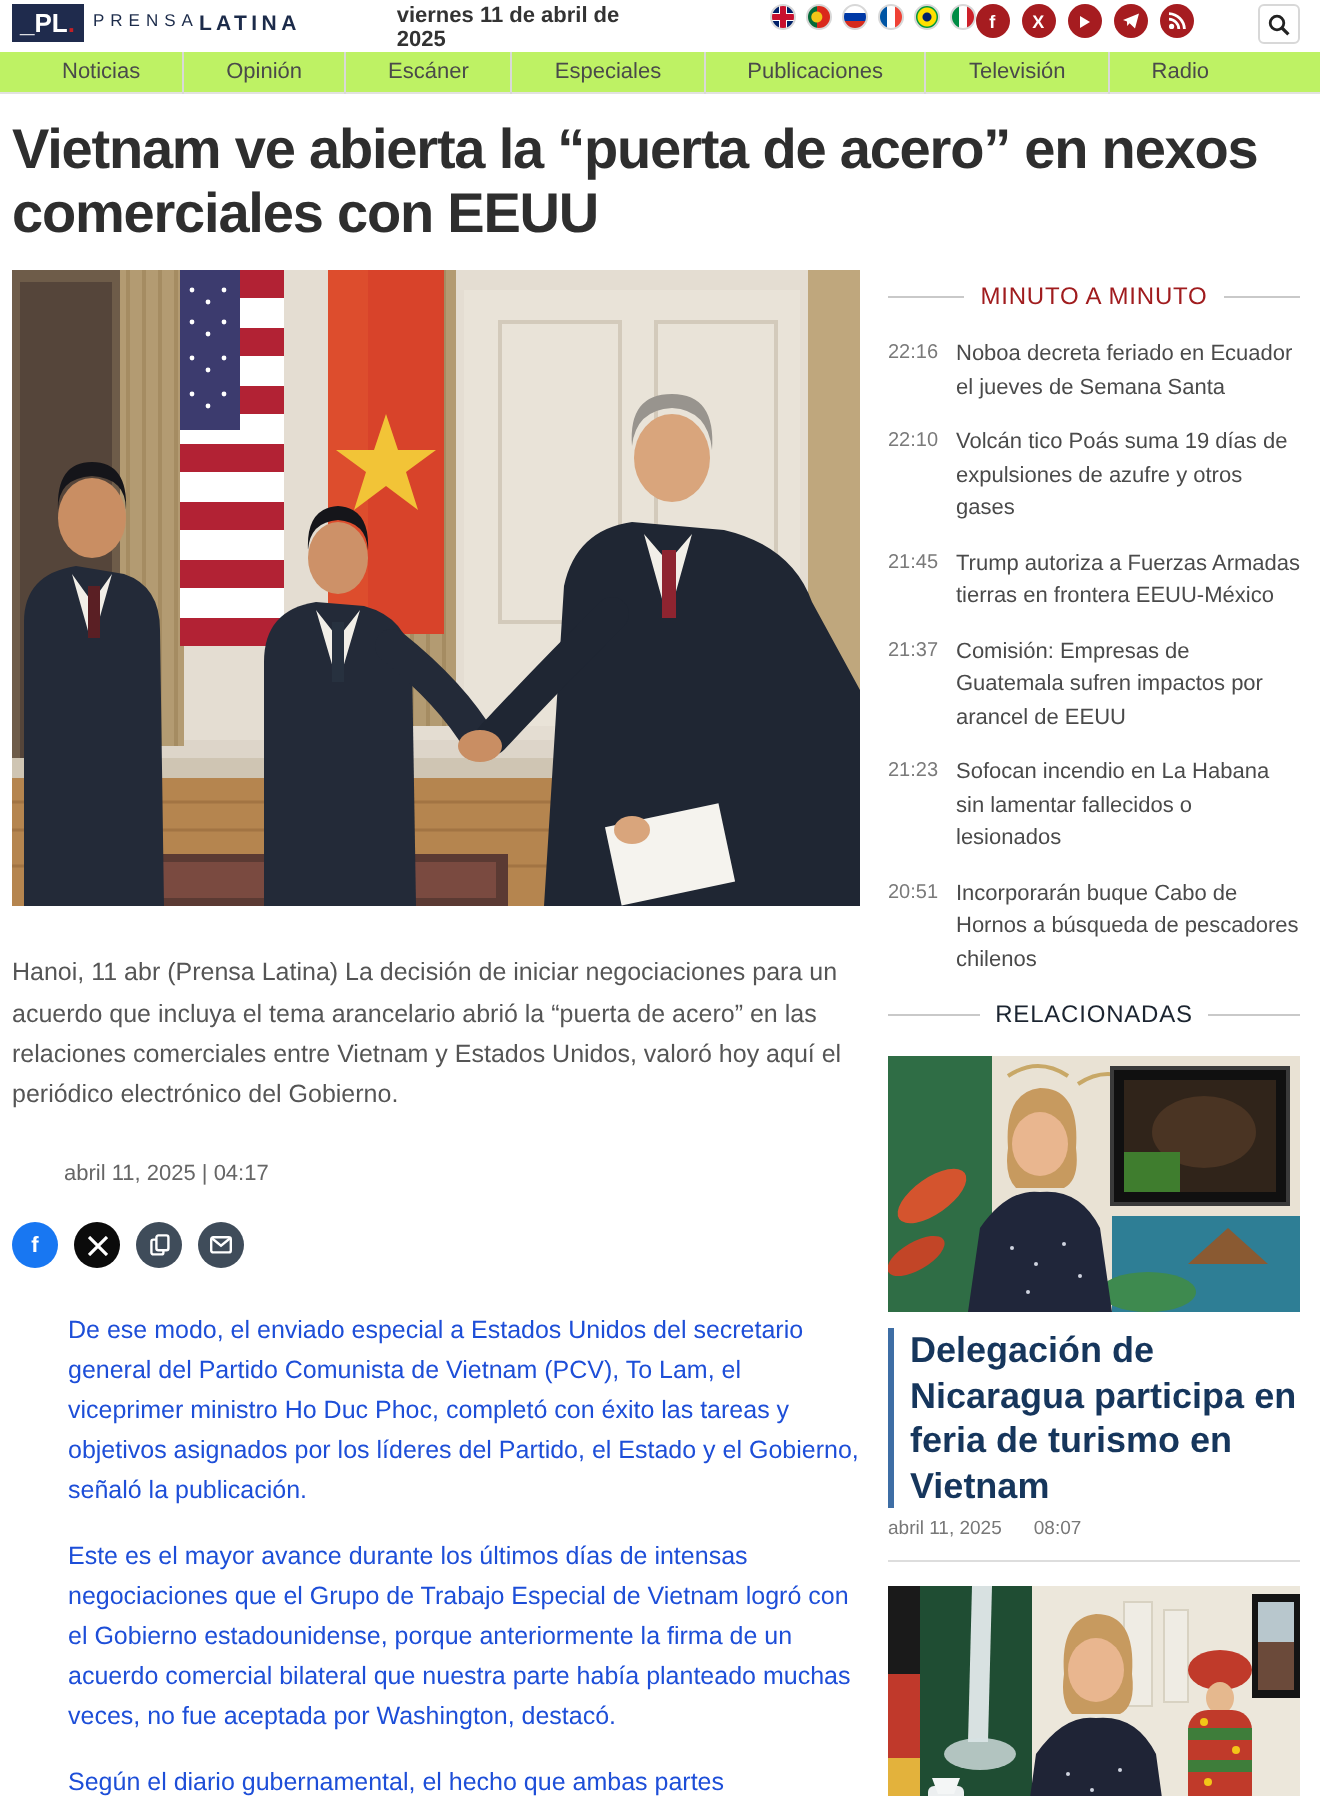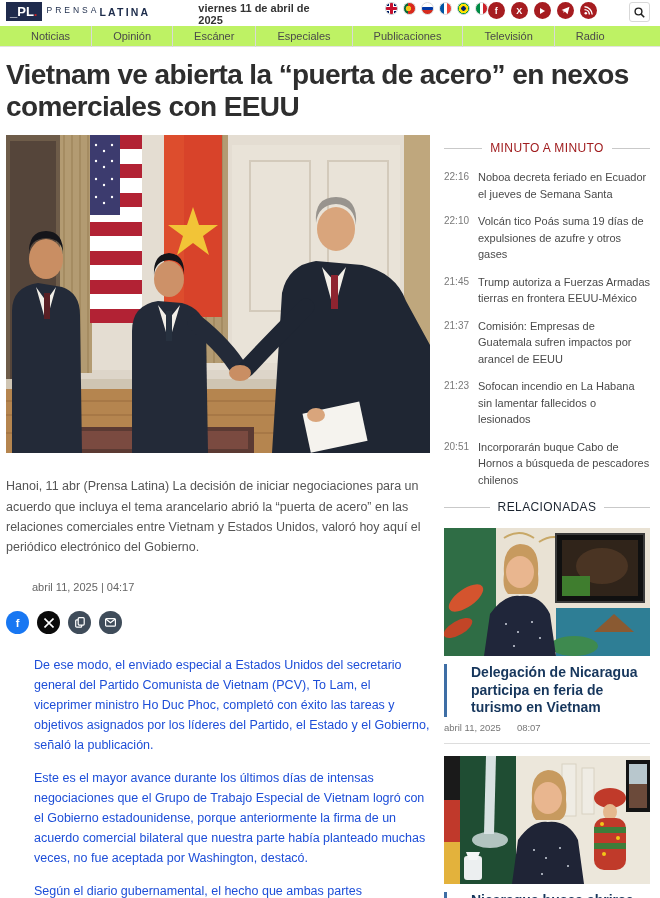--- a/index.html
+++ b/index.html
@@ -72,21 +72,21 @@
   .sec-head.minuto .txt { color:#a01c1e; }
   .sec-head.rel { margin-top:12px; }
   .sec-head.rel .txt { color:#1b2430;text-align:center; }
 
   .mm-item { display:flex; gap:9px; margin-bottom:11px; cursor:pointer; }
   .mm-time { font-size:10px; color:#7a7a7a; min-width:25px; padding-top:2px; }
   .mm-text { font-size:11px; line-height:1.5; color:#4a4a4a; }
 
   .card { cursor:pointer; }
   .card-img { width:206px; height:128px; display:block; background:#ddd; }
-  .card-title { margin-top:8px; border-left:3px solid #3e6ea5; padding-left:24px; font-size:14px; font-weight:bold; line-height:1.25; color:#16365c; }
+  .card-title { margin-top:8px; border-left:3px solid #3e6ea5; padding-left:8px; font-size:18px; font-weight:bold; line-height:1.25; color:#16365c; }
   .card-meta { display:flex; gap:16px; margin:5px 0 10px; font-size:9.5px; color:#777; }
   .card-sep { border:none; border-top:1px solid #ddd; margin:2px 0 12px; }
 </style>
 </head>
 <body>
 
 <div class="page">
 
   <header class="topbar">
     <div class="logo">

